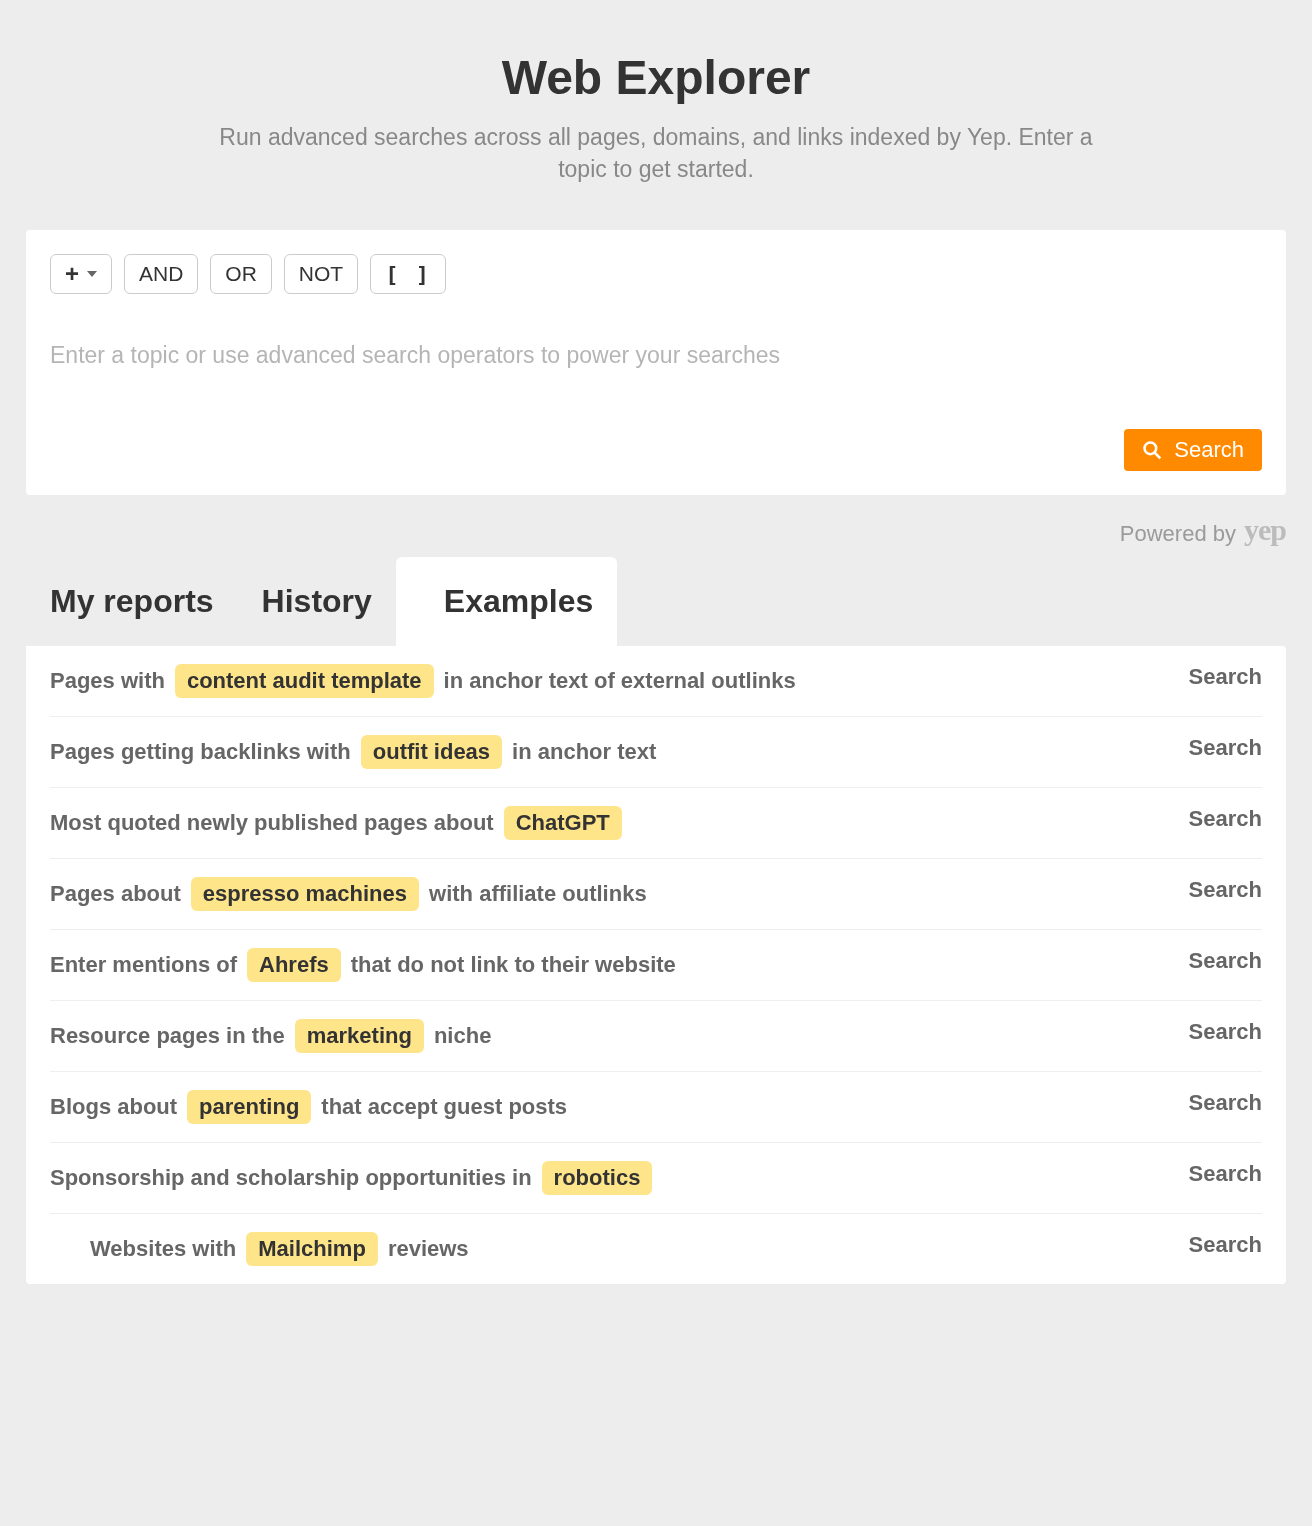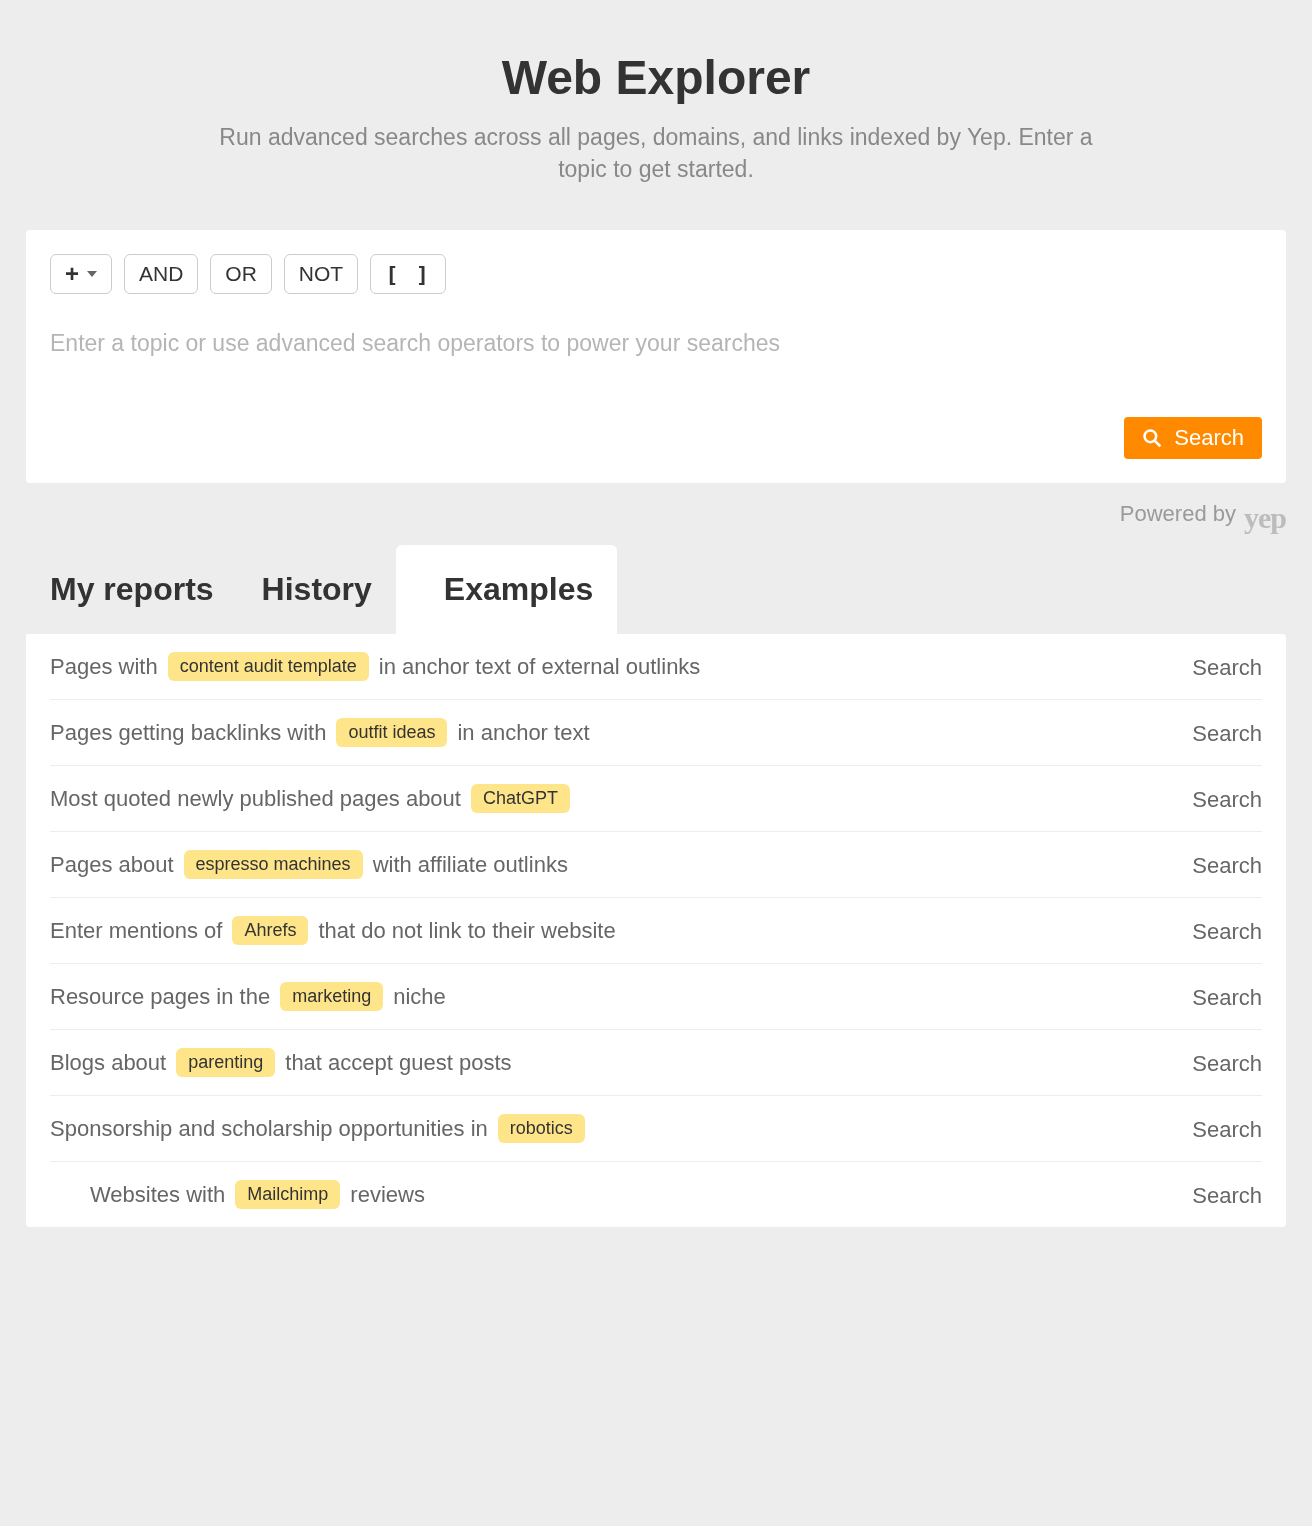--- a/index.html
+++ b/index.html
@@ -48,39 +48,39 @@
     border-left: 5px solid transparent; border-right:5px solid transparent;
     border-top: 6px solid #666;
     margin-left: 2px;
   }
   .brackets { font-family: monospace; font-weight: 700; letter-spacing: 2px; font-size: 22px;}
   .search-input {
     width: 100%;
     border: none;
     font-size: 23px;
     color: #333;
-    margin-top: 36px;
+    margin-top: 48px;
     outline: none;
   }
   .search-input::placeholder { color: #b5b5b5; }
   .search-actions { display: flex; justify-content: flex-end; margin-top: 60px; }
   .search-btn {
     background: #ff8a00;
     color: #fff;
     border: none;
     border-radius: 4px;
     font-size: 22px;
     padding: 8px 18px;
     display: inline-flex;
     align-items: center;
     gap: 12px;
     cursor: pointer;
   }
   .search-btn svg { width: 20px; height: 20px; }
-  .powered { text-align: right; margin-top: 18px; color: #9a9a9a; font-size: 22px; display:flex; align-items:flex-start; justify-content:flex-end; gap:8px;}
+  .powered { text-align: right; margin-top: 18px; color: #9a9a9a; font-size: 22px; display:flex; align-items:flex-end; justify-content:flex-end; gap:8px;}
   .yep { font-family: Georgia, serif; font-weight: 800; font-size: 30px; color: #bcbcbc; letter-spacing: -1px;}
   .tabs { display: flex; margin-top: 10px; align-items: flex-end; }
   .tab {
     padding: 26px 24px;
     font-size: 32px;
     font-weight: 700;
     color: #333;
     cursor: pointer;
   }
   .tab.active {
@@ -88,33 +88,34 @@
     border-radius: 6px 6px 0 0;
     padding-left: 48px;
   }
   .examples-panel {
     background: #fff;
     border-radius: 0 4px 4px 4px;
     padding: 0 24px;
   }
   .example-row {
     display: flex;
-    align-items: flex-end;
+    align-items: flex-start;
     justify-content: space-between;
     border-bottom: 1px solid #eee;
     padding: 18px 0;
+    font-weight: bold;
   }
   .example-row:last-child { border-bottom: none; margin-left: 40px; }
   .example-text { font-size: 22px; color: #666; display:flex; flex-wrap:wrap; align-items:center; gap:10px;}
   .chip {
     background: #ffe58a;
     color: #333;
     border-radius: 6px;
     padding: 4px 12px;
-    font-size: 18px;
+    font-size: 22px;
   }
   .search-link { font-size: 22px; color: #666; cursor: pointer; }
 </style>
 </head>
 <body>
 
 <div class="header">
   <h1 class="title">Web Explorer</h1>
   <p class="subtitle">Run advanced searches across all pages, domains, and links indexed by Yep. Enter a topic to get started.</p>
 </div>

